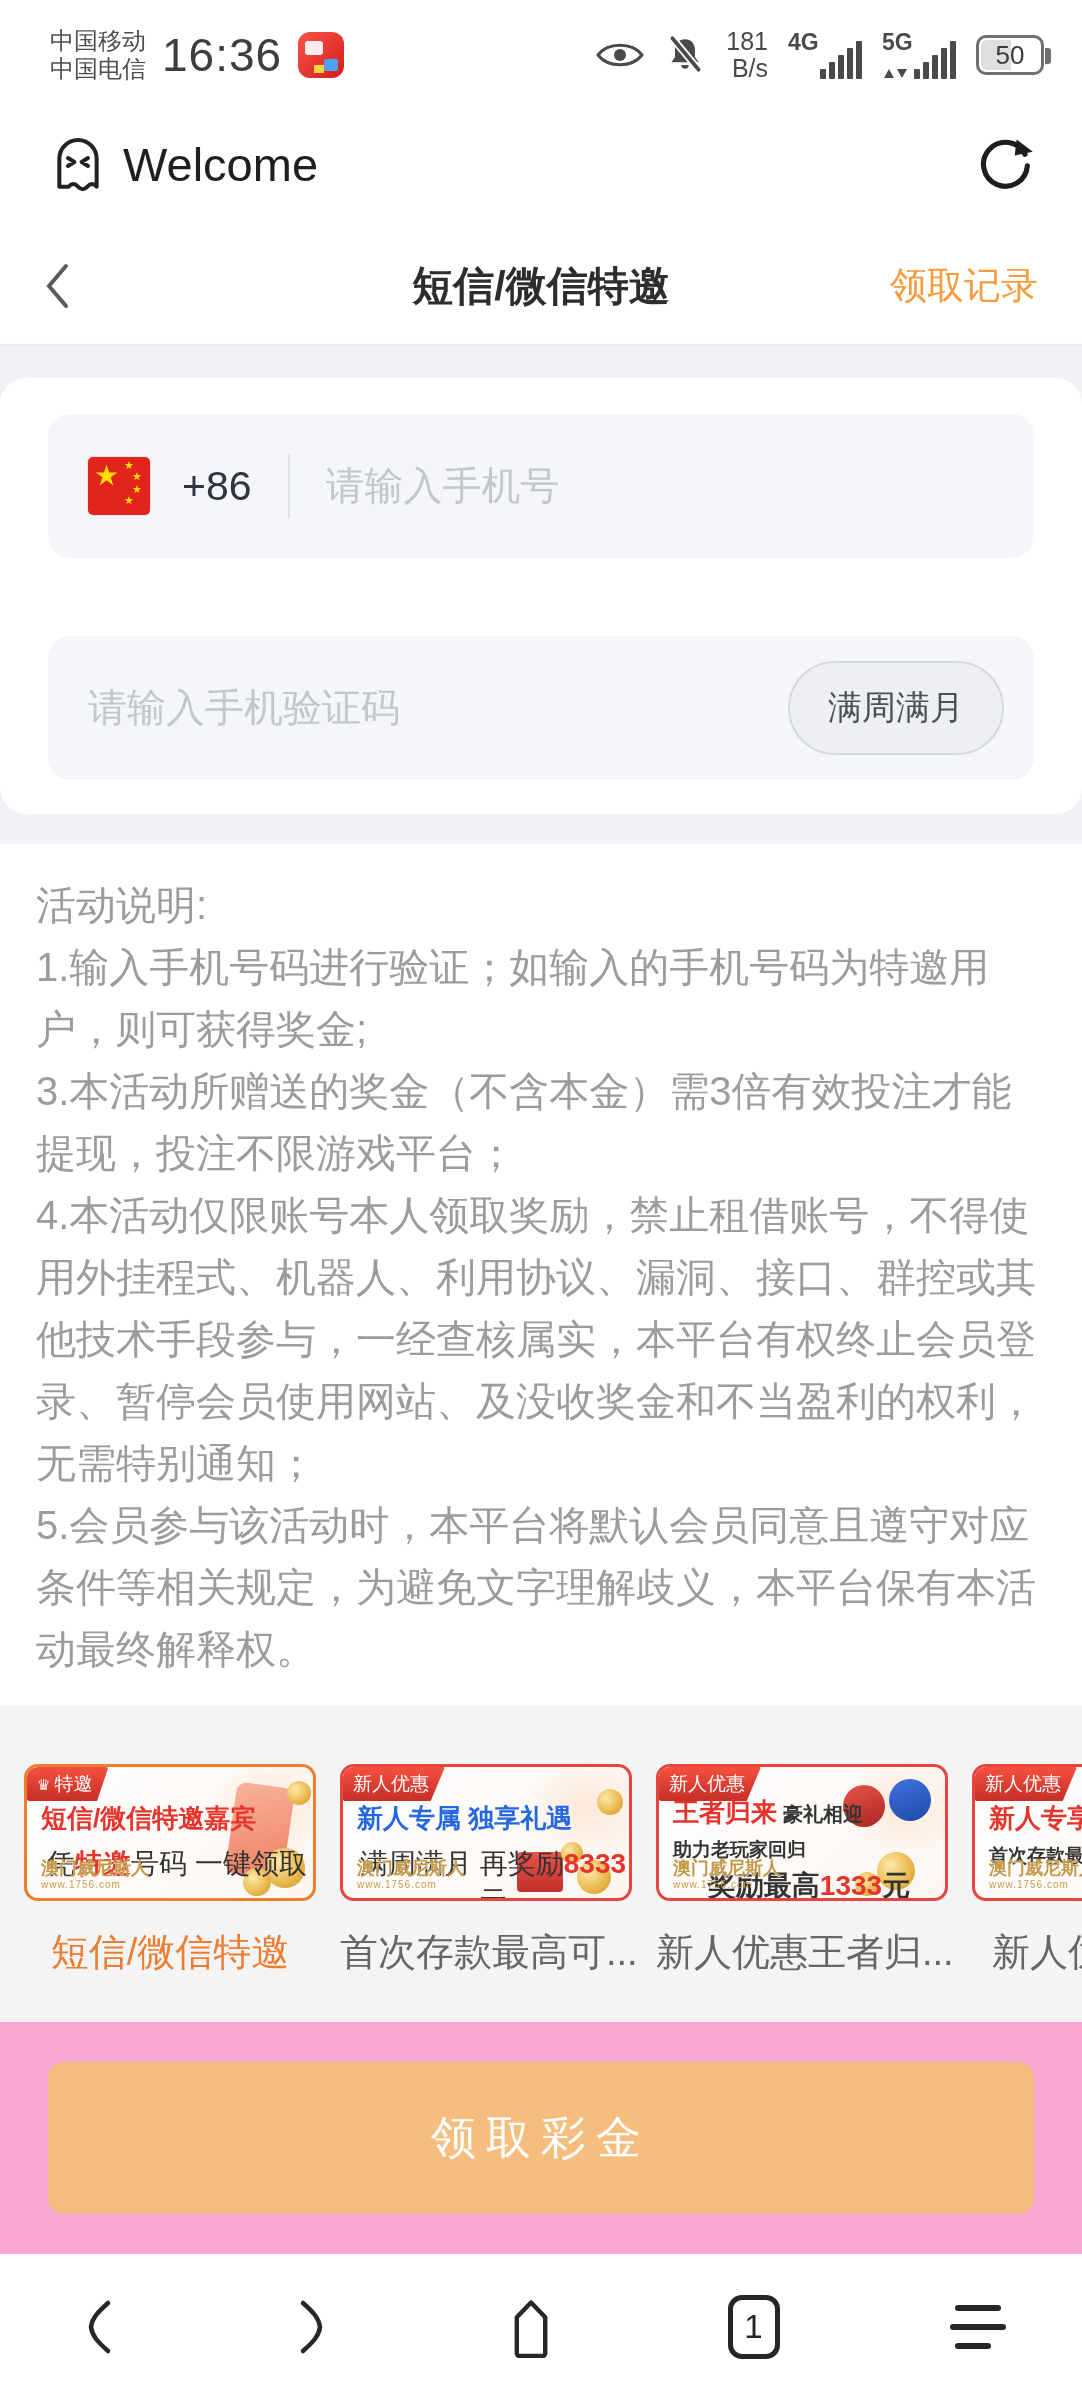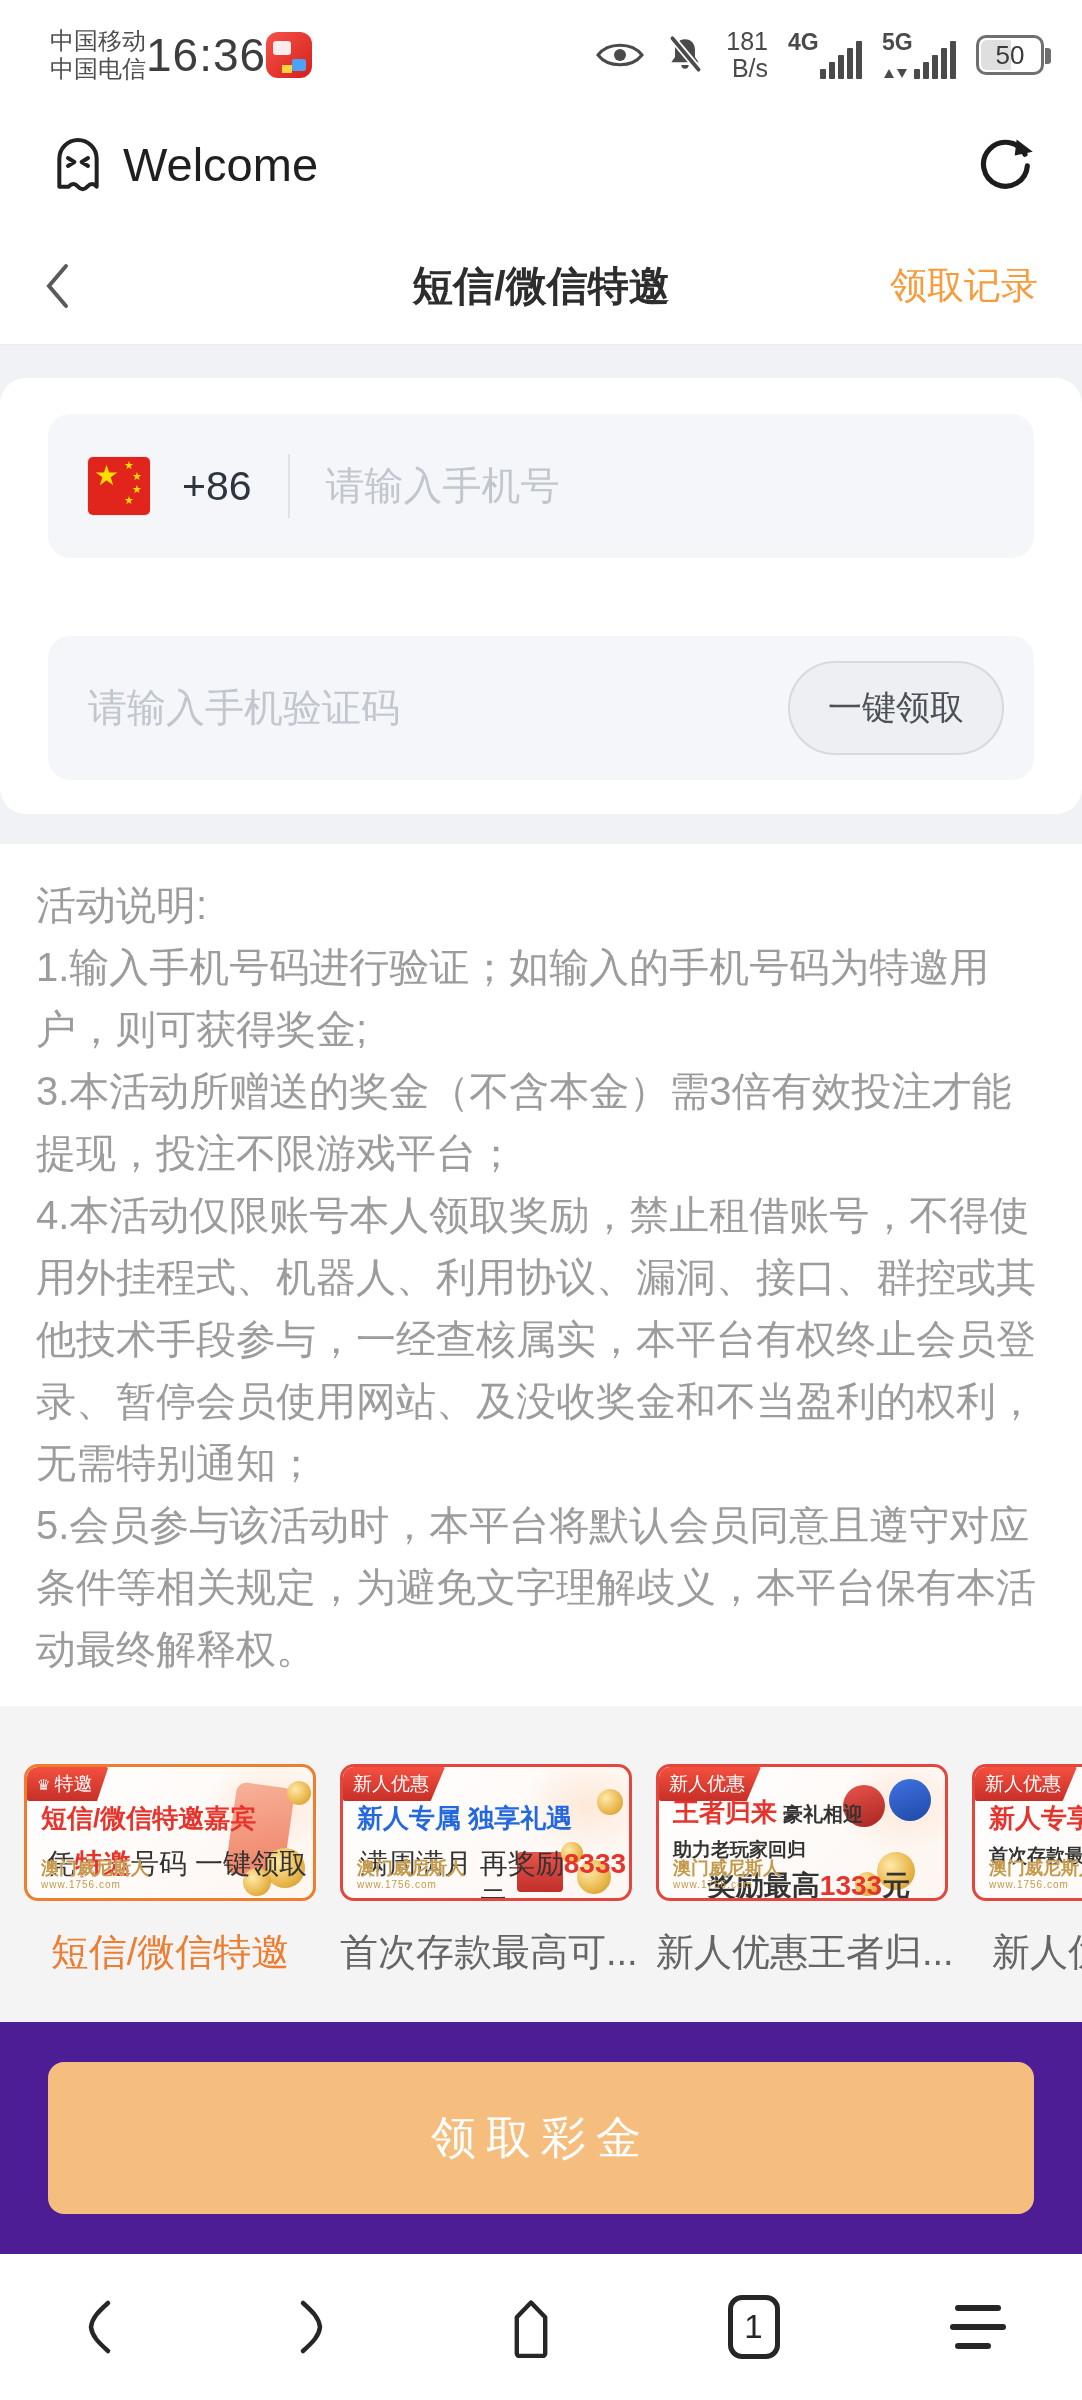--- a/index.html
+++ b/index.html
@@ -5,21 +5,21 @@
   * { margin:0; padding:0; box-sizing:border-box; }
   html,body { width:1082px; height:2400px; }
   body {
     font-family:"Liberation Sans","DejaVu Sans",sans-serif;
     background:#f1f2f5; color:#222; overflow:hidden; position:relative;
   }
 
   
   .status-bar{ height:100px; background:#fff; display:flex; align-items:center;
     justify-content:space-between; padding:10px 38px 0 50px; }
-  .sb-left{ display:flex; align-items:center; }
+  .sb-left{ display:flex; align-items:center; gap:16px; }
   .carriers{ font-size:24px; line-height:28px; color:#4e4e4e; }
   .sb-time{ font-size:46px; color:#3d3d3d; letter-spacing:1px; }
   .app-badge{ width:46px; height:46px; border-radius:12px;
     background:linear-gradient(135deg,#f5534a,#d61f1a); position:relative; overflow:hidden; }
   .app-badge::before{ content:""; position:absolute; left:7px; top:9px; width:18px; height:14px;
     background:rgba(255,255,255,.9); border-radius:3px; }
   .app-badge::after{ content:""; position:absolute; right:6px; bottom:7px; width:14px; height:12px;
     background:#4ba3f5; border-radius:2px; box-shadow:-12px 4px 0 -2px #ffd23e; }
   .sb-right{ display:flex; align-items:center; gap:20px; }
   .speed{ text-align:right; font-size:25px; line-height:27px; color:#4a4a4a; }
@@ -109,21 +109,21 @@
     background:linear-gradient(180deg,#e8544a,#c12f2a); }
   .shape-p1{ position:absolute; width:42px; height:42px; border-radius:50%;
     background:linear-gradient(160deg,#e8544a,#a92622); }
   .shape-p2{ position:absolute; width:42px; height:42px; border-radius:50%;
     background:linear-gradient(160deg,#3f72e0,#1f49a8); }
   .promo-label{ margin-top:26px; font-size:38px; text-align:center; white-space:nowrap; color:#666; }
   .label-orange{ color:#ED7D31; }
   .label-left{ text-align:left; padding-left:20px; }
 
   
-  .cta-section{ background:#4c1d95; padding:40px 48px 40px; }
+  .cta-section{ background:#f9a8d4; padding:40px 48px 40px; }
   .cta-btn{ width:100%; height:152px; border:none; border-radius:16px; background:#F6BE7E;
     color:#fff; font-size:45px; letter-spacing:10px; font-family:inherit; }
 
   
   .bottom-nav{ position:absolute; left:0; bottom:0; width:100%; height:146px; background:#fff;
     display:flex; align-items:center; justify-content:space-between; padding:0 76px; }
   .bn-ic{ width:44px; height:58px; }
   .home-ic{ width:52px; height:62px; }
   .tab-box{ width:52px; height:64px; border:5px solid #262626; border-radius:14px;
     display:flex; align-items:center; justify-content:center; font-size:33px; color:#262626; }
@@ -221,21 +221,21 @@
       <span class="s" style="left:44px;top:13px">★</span>
       <span class="s" style="left:44px;top:26px">★</span>
       <span class="s" style="left:36px;top:37px">★</span>
     </div>
     <div class="cc">+86</div>
     <div class="vdiv"></div>
     <input class="txt-input" type="text" placeholder="请输入手机号" style="">
   </div>
   <div class="field">
     <input class="txt-input" type="text" placeholder="请输入手机验证码" style="">
-    <button class="code-btn">一键领取</button>
+    <button class="code-btn">满周满月</button>
   </div>
 </div>
 
 <div class="strip" style="height:30px"></div>
 
 <div class="desc">
   <p>活动说明:</p>
   <p>1.输入手机号码进行验证；如输入的手机号码为特邀用户，则可获得奖金;</p>
   <p>3.本活动所赠送的奖金（不含本金）需3倍有效投注才能提现，投注不限游戏平台；</p>
   <p>4.本活动仅限账号本人领取奖励，禁止租借账号，不得使用外挂程式、机器人、利用协议、漏洞、接口、群控或其他技术手段参与，一经查核属实，本平台有权终止会员登录、暂停会员使用网站、及没收奖金和不当盈利的权利，无需特别通知；</p>

